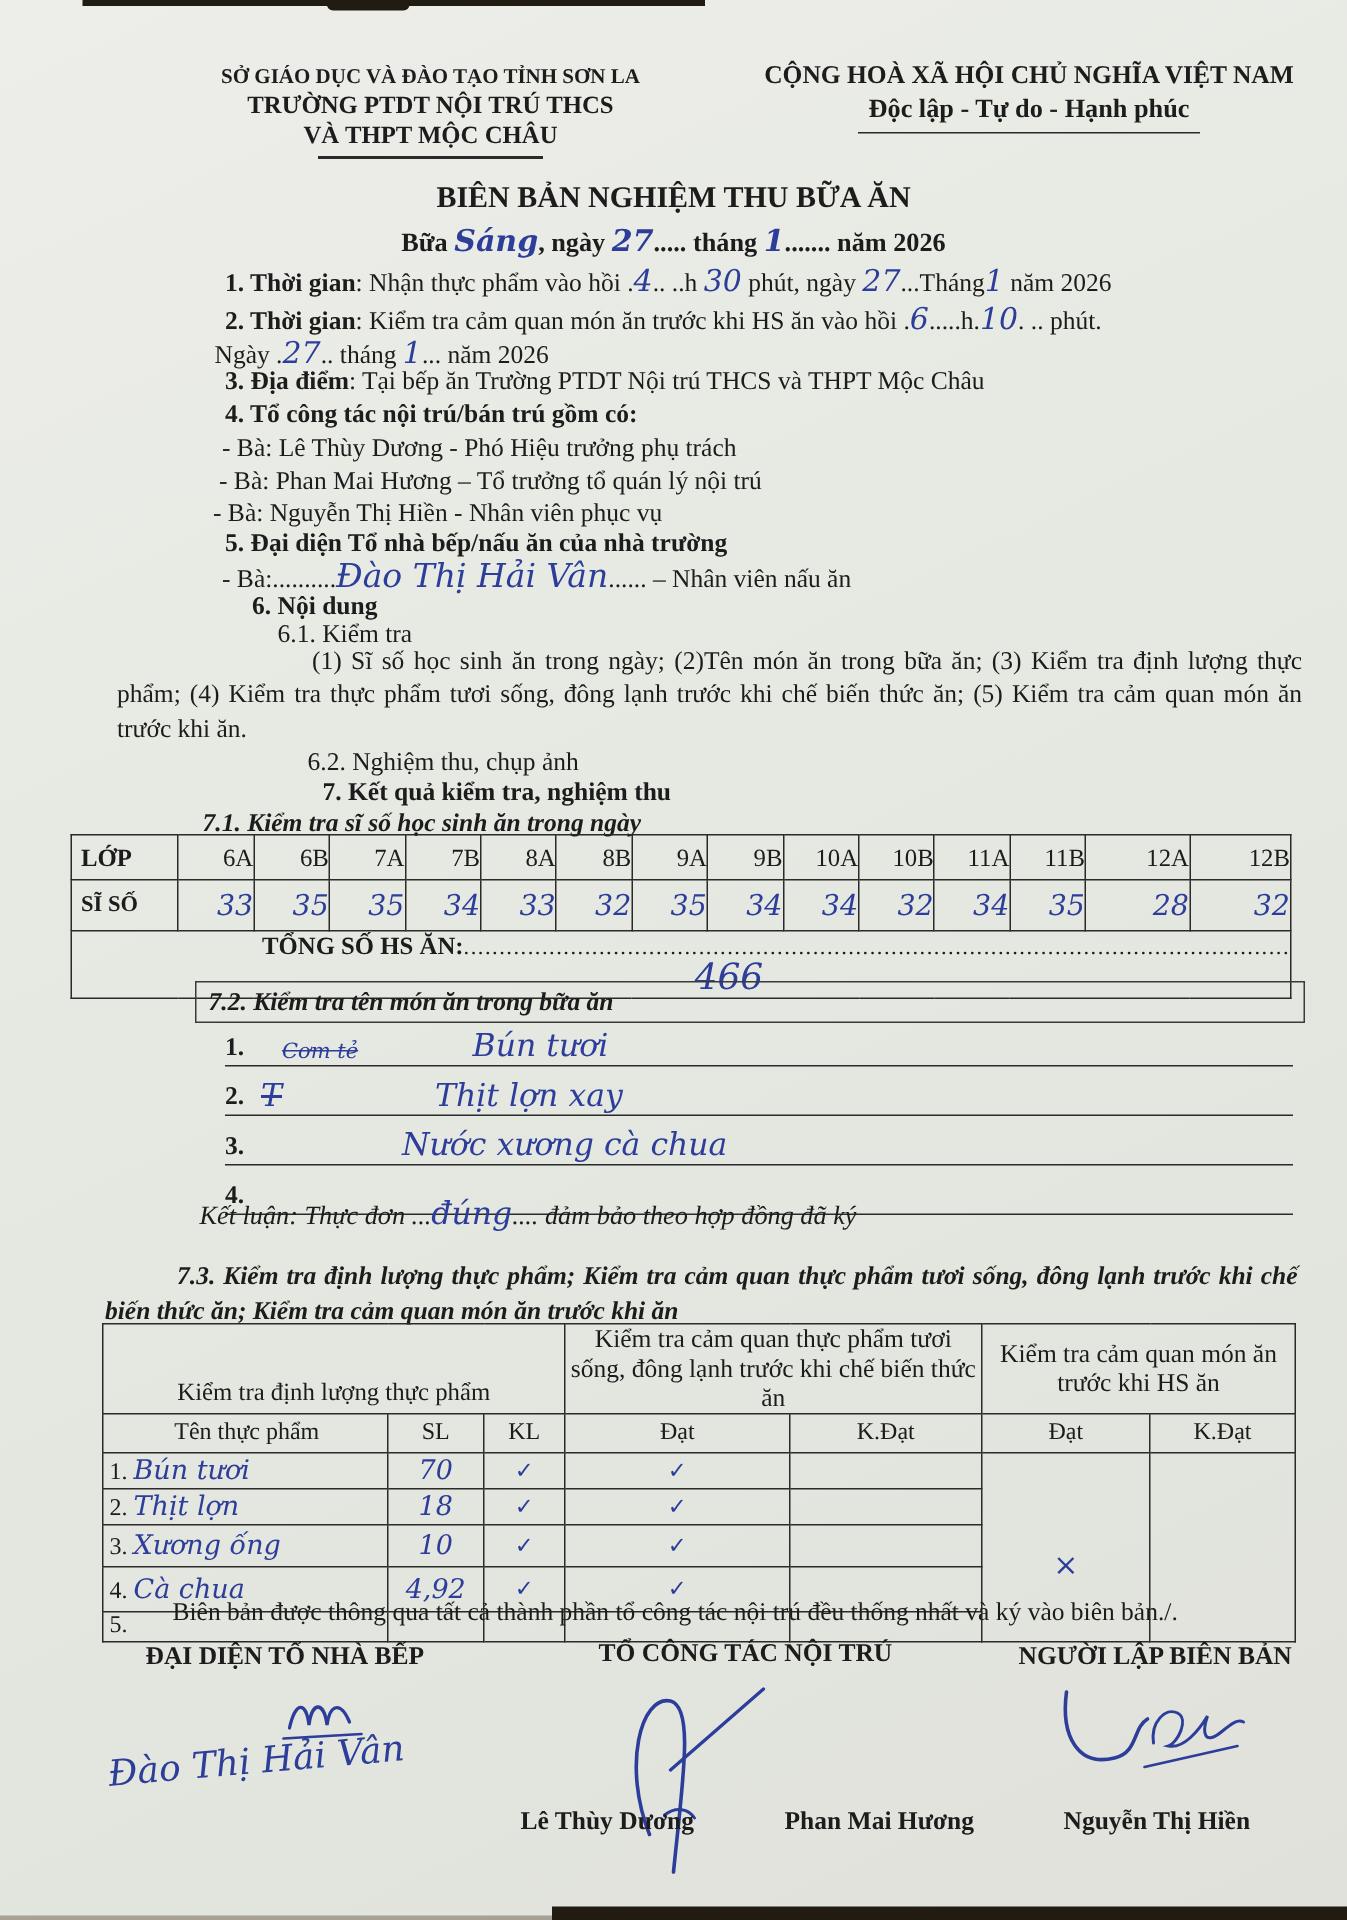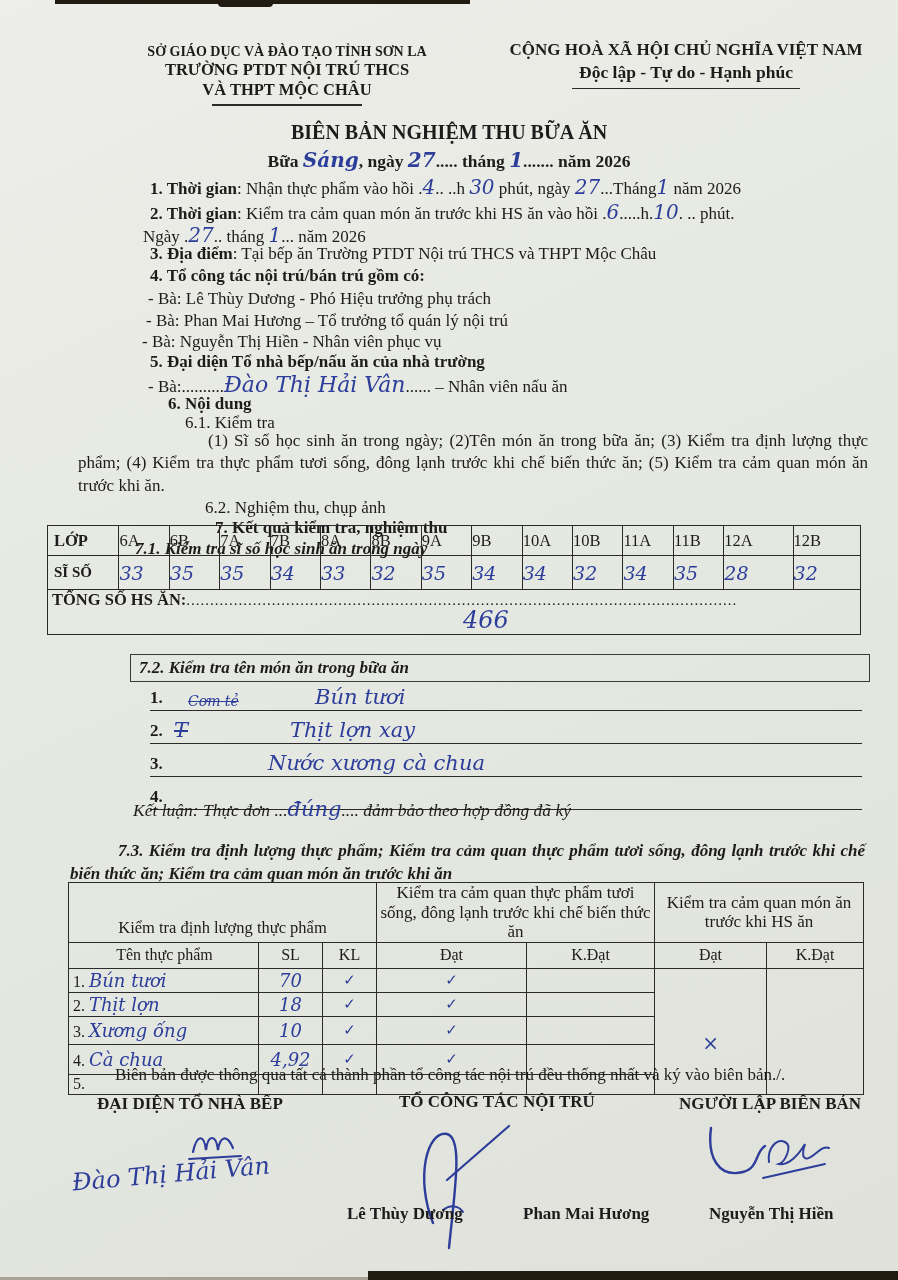--- a/index.html
+++ b/index.html
@@ -11,21 +11,21 @@
   .i{font-style:italic;}
   .ctr{text-align:center;}
   .hw{font-family:"DejaVu Serif",serif;font-style:italic;color:#2c3d9a;}
   .hw-lg{font-size:20px;}
   .strike{text-decoration:line-through;}
   .txt{font-size:17px;line-height:1.3;}
   .small-b{font-size:16.5px;font-weight:bold;}
   .rule{border-top:2px solid #2a2a2a;}
   table{border-collapse:collapse;}
   .ctab{width:814px;table-layout:fixed;}
-  .ctab td{border:1.6px solid #2a2a2a;text-align:left;font-size:16.5px;padding:0;}
+  .ctab td{border:1.6px solid #2a2a2a;text-align:right;font-size:16.5px;padding:0;}
   .ctab .lbl{font-weight:bold;text-align:left;padding-left:6px;}
   .ctab .cnt{font-family:"DejaVu Serif",serif;font-style:italic;color:#2c3d9a;font-size:19px;}
   .totrow{height:44px;vertical-align:top;text-align:right;}
   .menu-row{position:relative;height:32px;border-bottom:1.6px solid #2a2a2a;}
   .menu-no{position:absolute;left:0;bottom:2px;font-size:17px;font-weight:bold;}
   .ktab{width:795px;table-layout:fixed;}
   .ktab td,.ktab th{border:1.5px solid #2a2a2a;font-weight:normal;padding:0 2px;font-size:16px;text-align:center;vertical-align:middle;}
   .ktab .gh{font-size:17px;line-height:1.15;}
   .ktab .gh1{font-size:16.5px;vertical-align:bottom;padding-bottom:4px;}
   .ktab .name-cell{text-align:left;padding-left:4px;}
@@ -82,21 +82,21 @@
   <div class="abs txt" style="left:148px;top:371px;width:730px;">
     <span>- Bà:..........</span><span class="hw" style="font-size:22px;">Đào Thị Hải Vân</span><span>...... – Nhân viên nấu ăn</span>
   </div>
   <div class="abs txt b" style="left:168px;top:393px;width:730px;">6. Nội dung</div>
   <div class="abs txt" style="left:185px;top:412px;width:700px;">6.1. Kiểm tra</div>
   <div class="abs txt" style="left:78px;top:430px;width:790px;text-indent:130px;text-align:justify;line-height:1.32;">(1) Sĩ số học sinh ăn trong ngày; (2)Tên món ăn trong bữa ăn; (3) Kiểm tra định lượng thực phẩm; (4) Kiểm tra thực phẩm tươi sống, đông lạnh trước khi chế biến thức ăn; (5) Kiểm tra cảm quan món ăn trước khi ăn.</div>
   <div class="abs txt" style="left:205px;top:497px;width:700px;">6.2. Nghiệm thu, chụp ảnh</div>
   <div class="abs txt b" style="left:215px;top:517px;width:700px;">7. Kết quả kiểm tra, nghiệm thu</div>
   <div class="abs txt b i" style="left:135px;top:538px;width:700px;">7.1. Kiểm tra sĩ số học sinh ăn trong ngày</div>
 
-  <table class="ctab abs" style="left:47px;top:525px;">
+  <table class="ctab abs" style="left:47px;top:556px;">
     <colgroup>
       <col style="width:68px;">
         <col span="12" style="width:48px;">
         <col style="width:66px;">
         <col style="width:64px;">
     </colgroup>
     <tbody>
         <tr style="height:30px;">
       <td class="lbl">LỚP</td>
       <td>6A</td>

